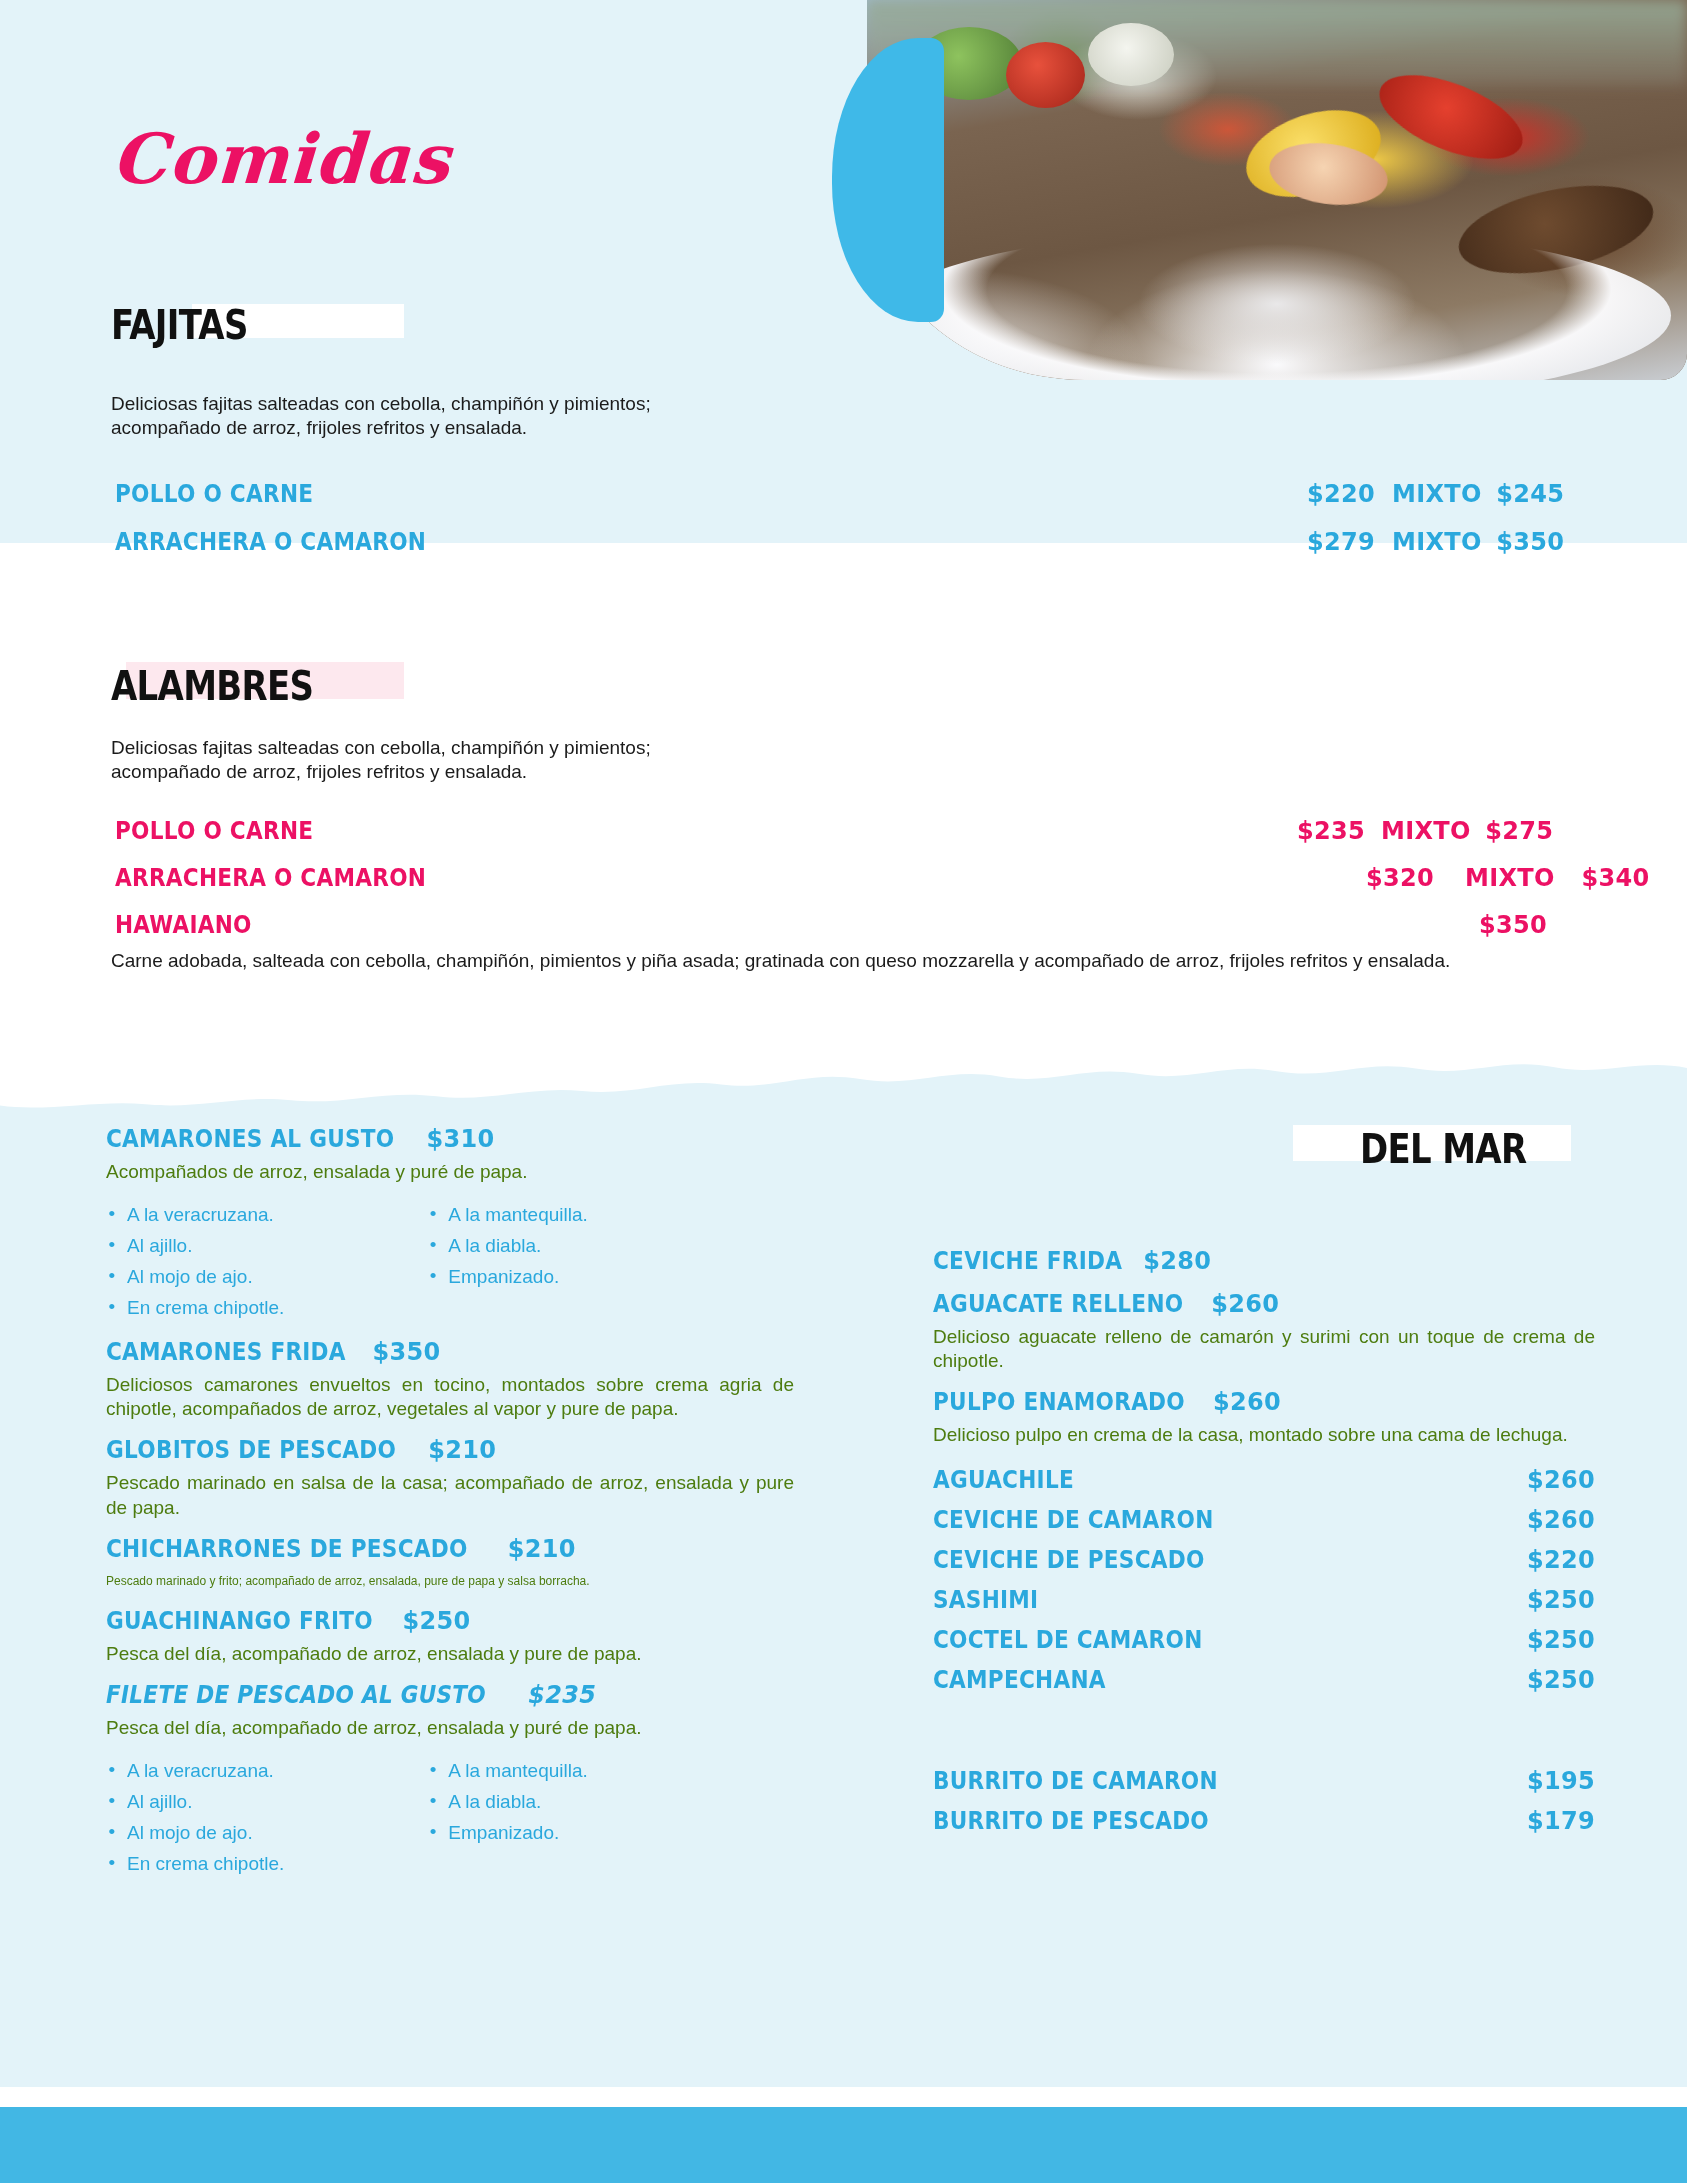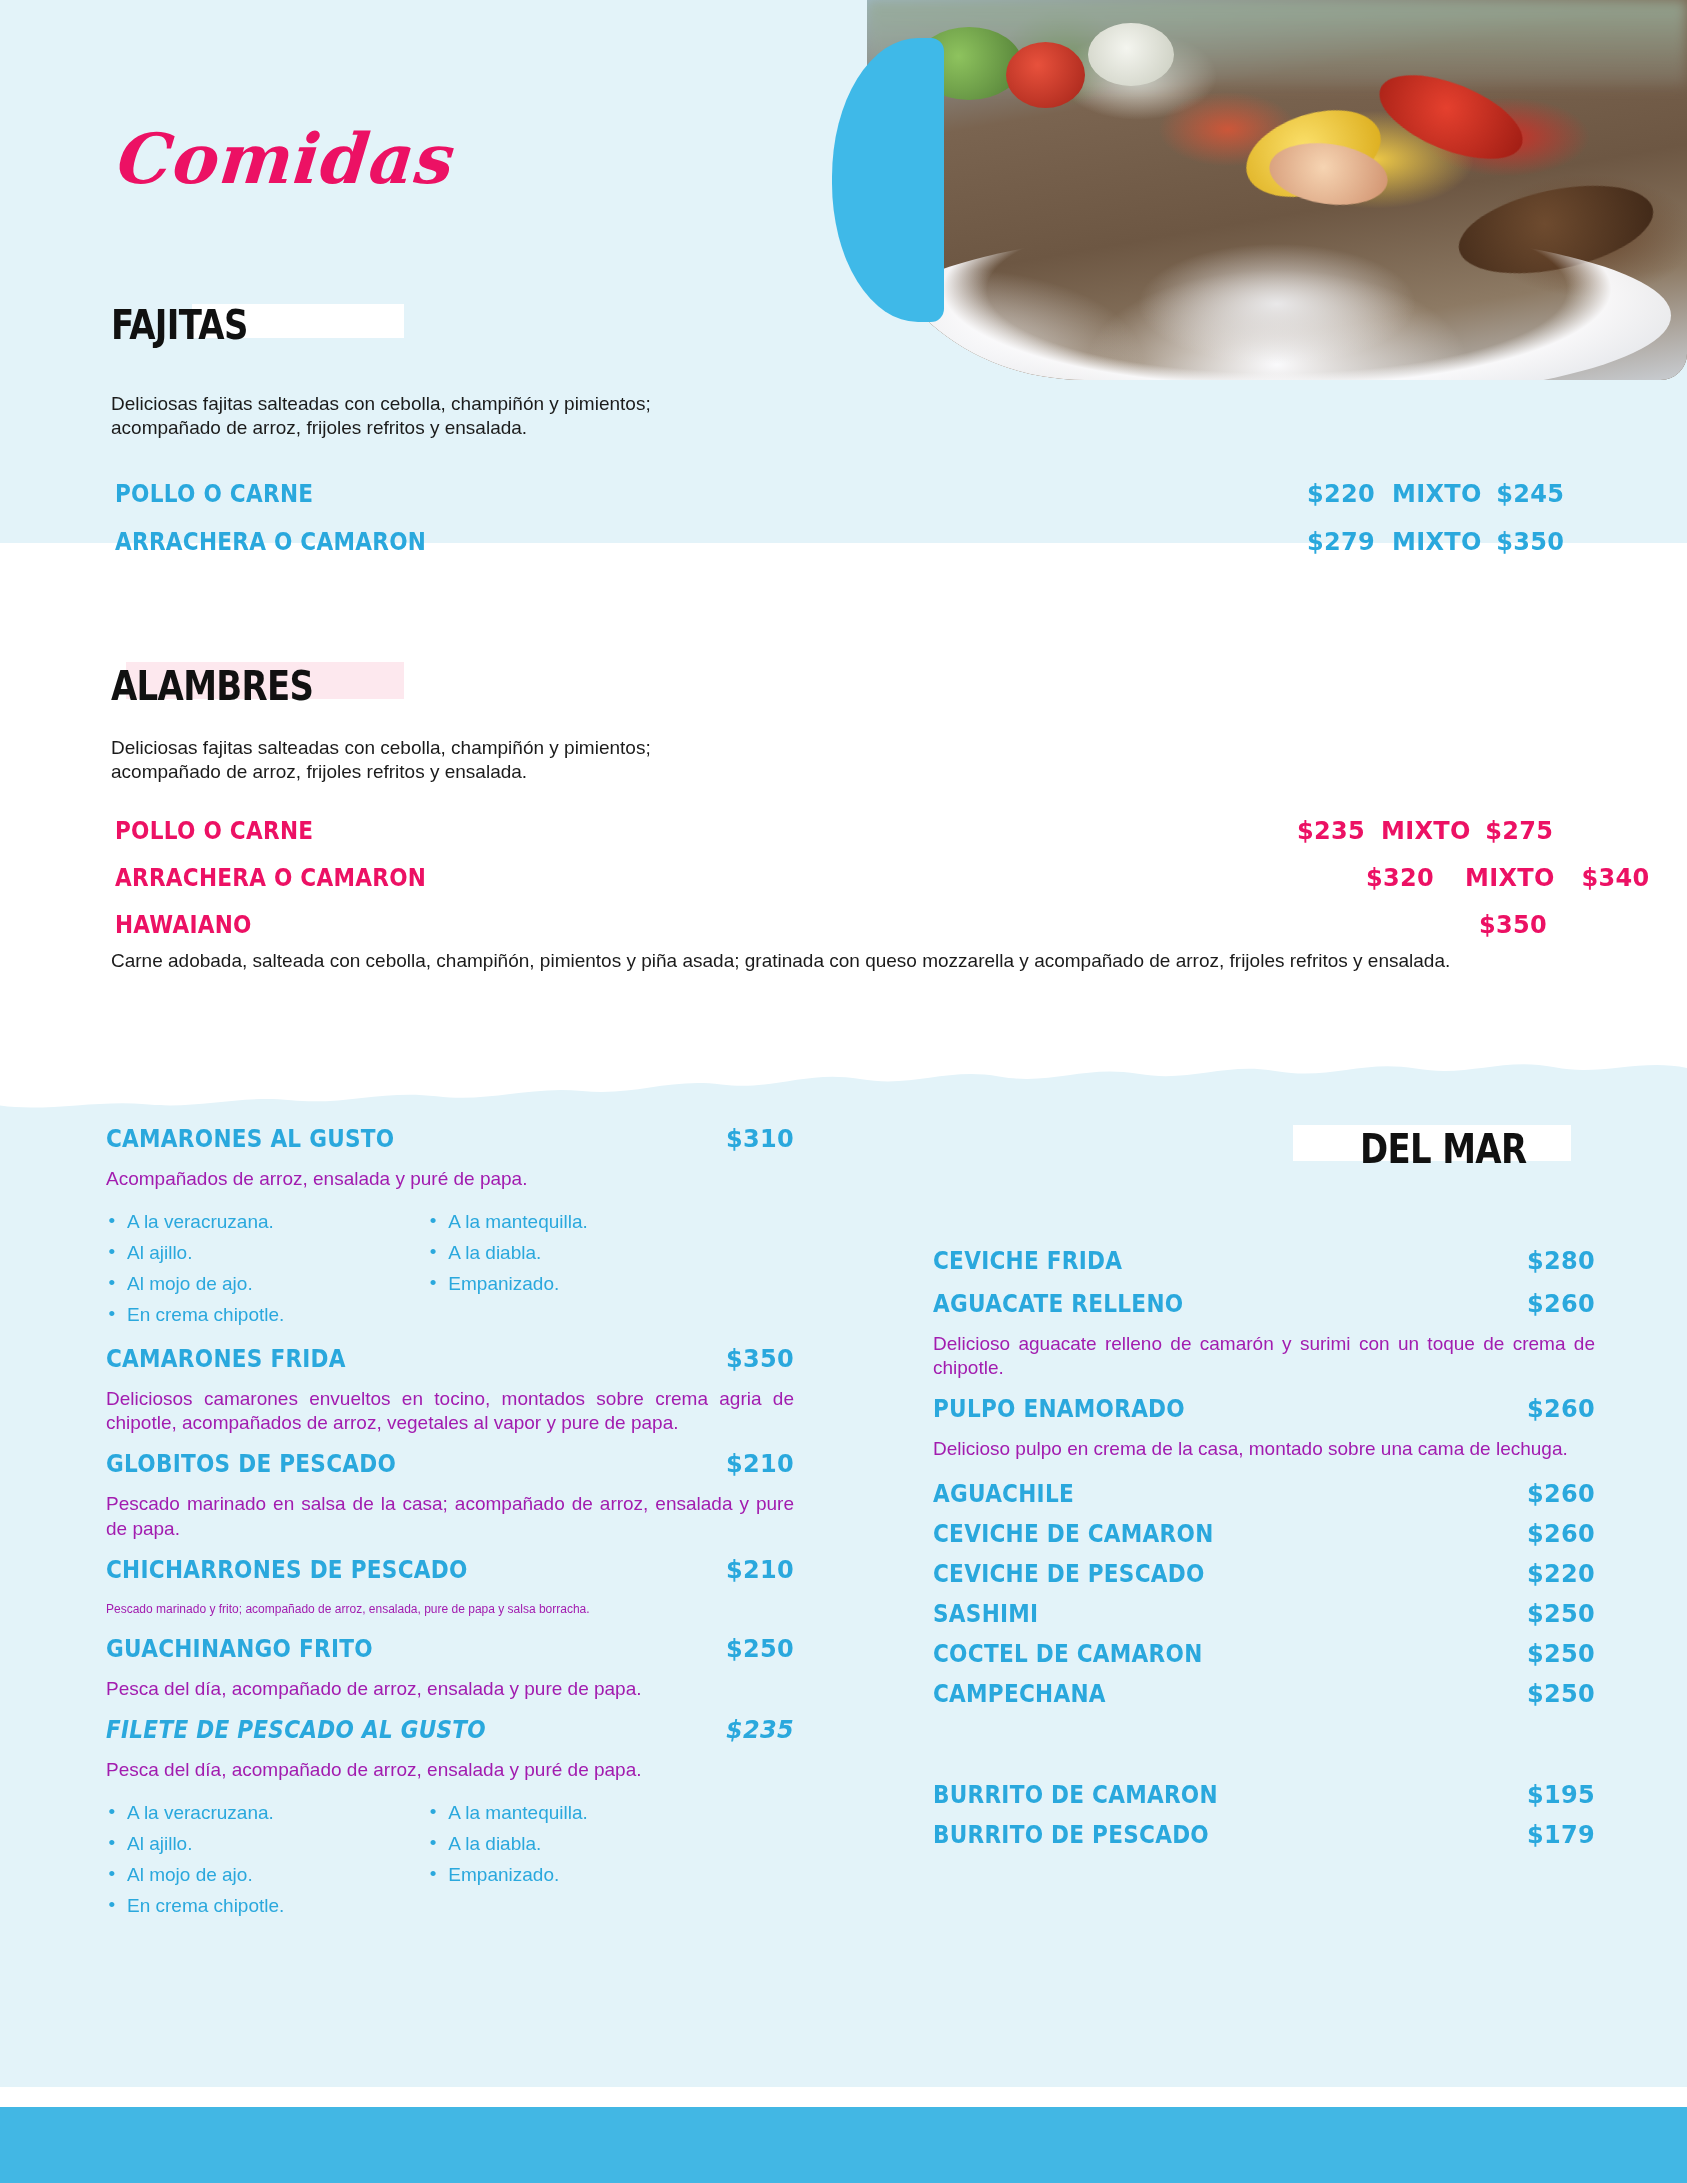--- a/index.html
+++ b/index.html
@@ -224,29 +224,28 @@
     position: absolute;
     left: -18.5px;
     top: -0.7px;
   }
 
   .left-col, .right-col {
     position: absolute;
   }
   .blk-title {
     display: flex;
-    justify-content: space-between;
     align-items: baseline;
   }
   .blk-desc {
     font-family: "Liberation Sans", sans-serif;
     font-size: 19px;
     line-height: 24.5px;
-    color: #a21caf;
-    margin-top: 14px;
+    color: #4d7c0f;
+    margin-top: 7px;
     text-align: justify;
   }
   .simple-row {
     display: flex;
     justify-content: space-between;
     align-items: baseline;
     margin-top: 12px;
   }
 </style>
 </head>

